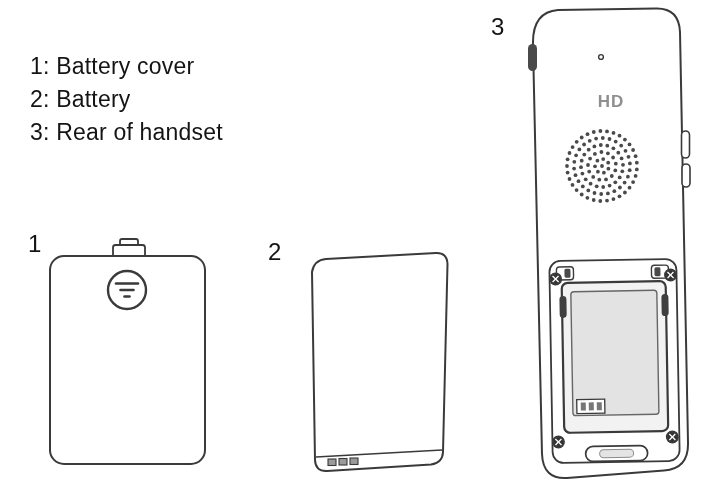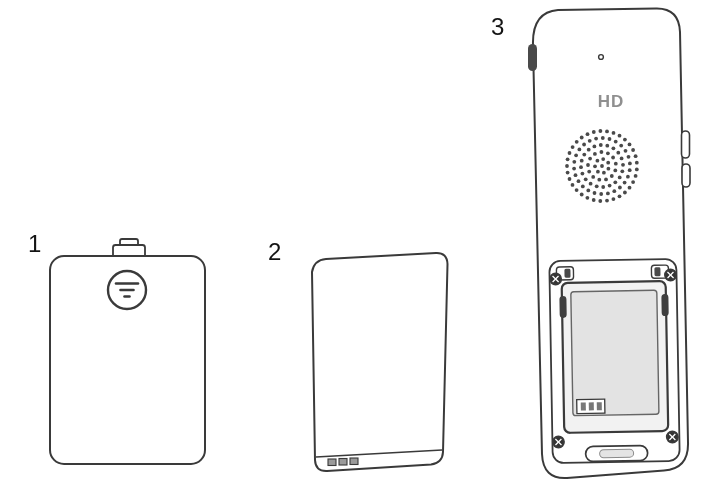--- a/index.html
+++ b/index.html
@@ -17,20 +17,25 @@
   .part-label.n1{left:28px;top:230px;}
   .part-label.n2{left:268px;top:238px;}
   .part-label.n3{left:491px;top:13px;}
   svg.art{position:absolute;left:0;top:0;}
 </style>
 </head>
 <body>
 
 <div class="canvas">
 
+  <div class="legend">
+    <div class="legend-line">1: Battery cover</div>
+    <div class="legend-line">2: Battery</div>
+    <div class="legend-line">3: Rear of handset</div>
+  </div>
 
   <div class="part-label n1">1</div>
   <div class="part-label n2">2</div>
   <div class="part-label n3">3</div>
 
   <svg class="art" width="715" height="490" viewBox="0 0 715 490">
     <defs>
       <g id="screw">
         <circle r="5.5" fill="#333333"></circle>
         <line x1="-3" y1="-3" x2="3" y2="3" stroke="#ffffff" stroke-width="1.3"></line>

